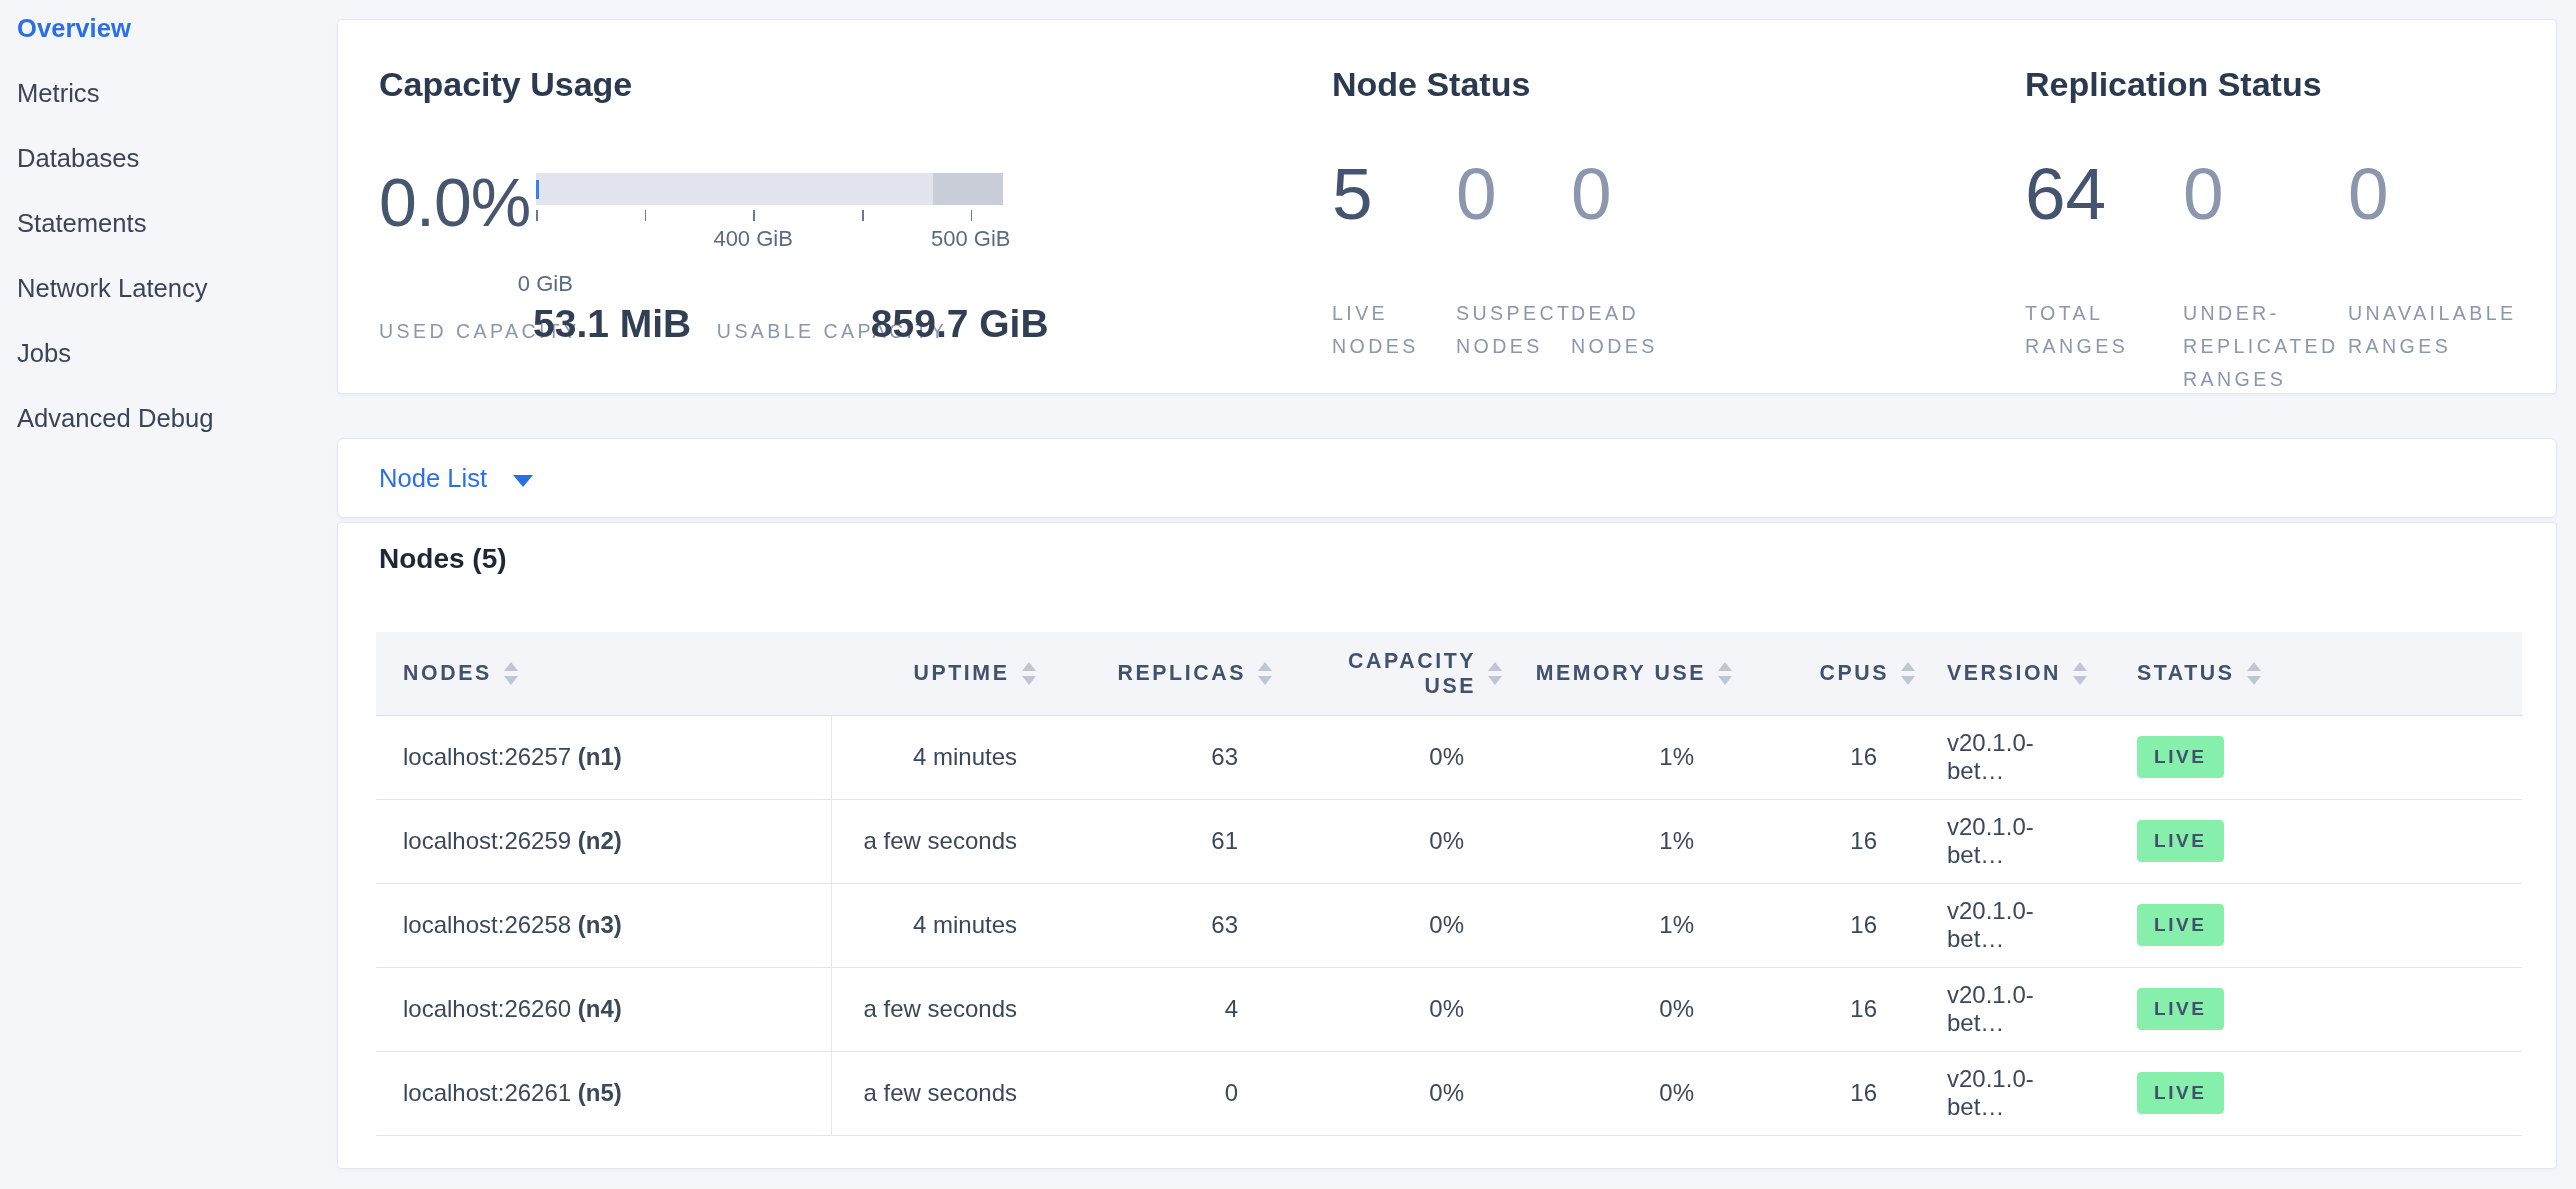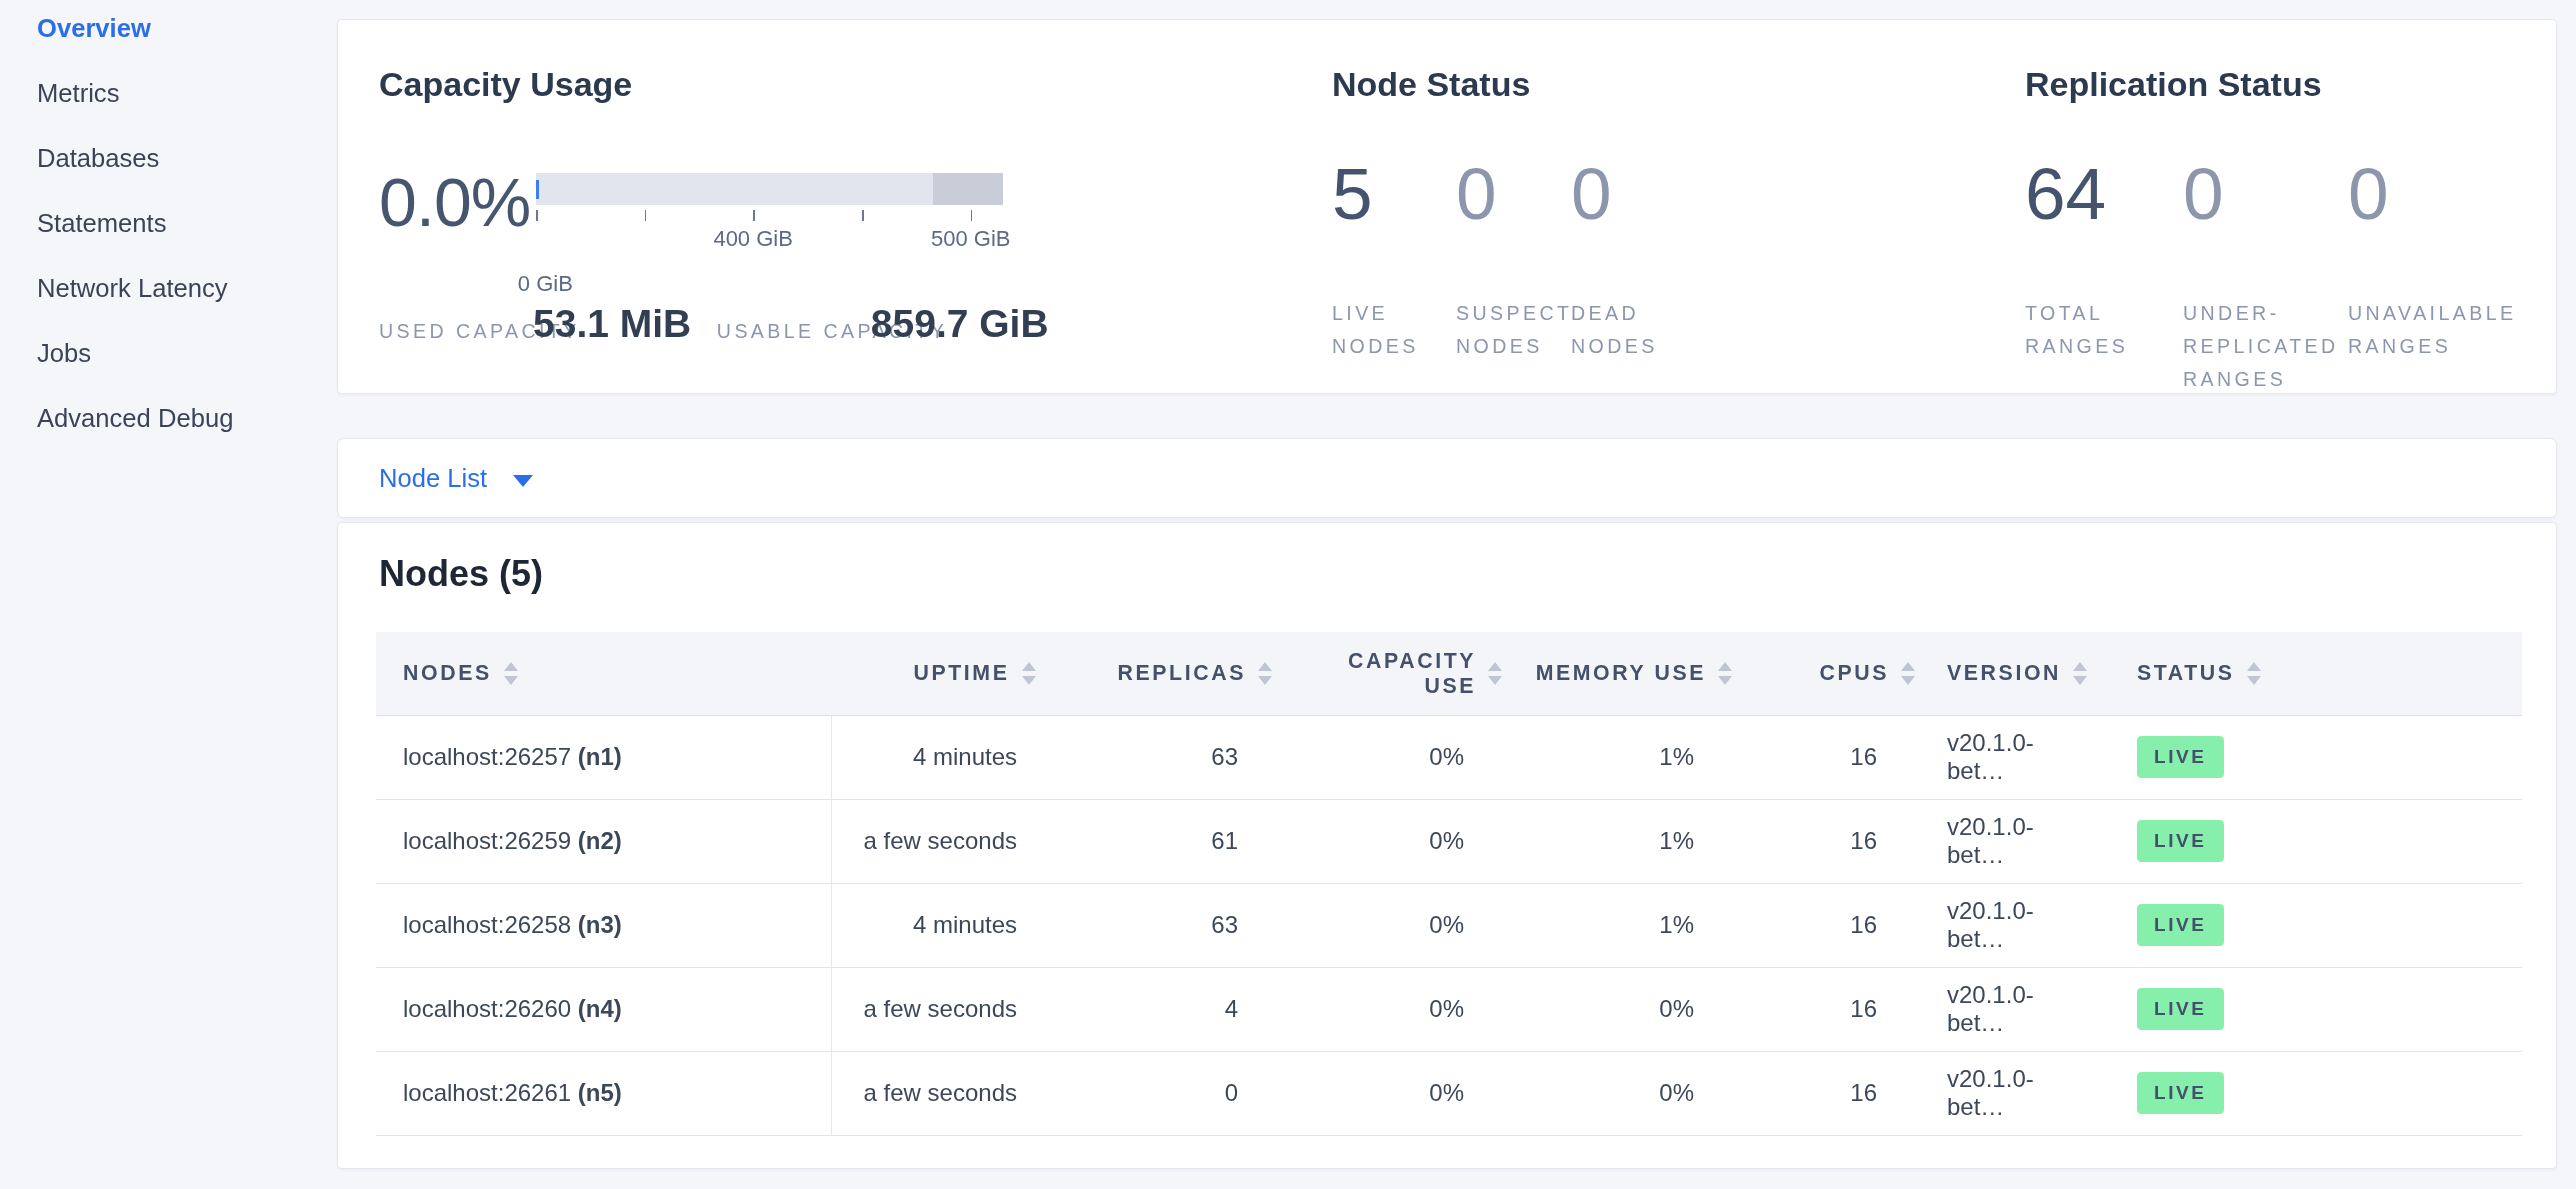--- a/index.html
+++ b/index.html
@@ -9,21 +9,21 @@
     font-family:"Liberation Sans", sans-serif;
     color:#3c4859;
     position:relative;
     overflow:hidden;
   }
 
   
   .sidebar { position:absolute; left:0; top:0; width:337px; padding:13.6px 0 0 17px; }
   .sidebar-item {
     height:65px; font-size:25.6px; color:#3b4457; cursor:pointer;
-    display:block; line-height:29px;margin-left:20px;
+    display:block; line-height:29px;
   }
   .sidebar-item.active { color:#2b6fe8; font-weight:700; }
 
   
   .main { position:absolute; left:337px; top:0; width:2220px; }
   .card {
     background:#ffffff; border:0.9px solid #e3e6ec; border-radius:4.3px;
     box-shadow:0 1.7px 3.4px rgba(60,70,90,0.04);
     position:relative;
   }
@@ -68,21 +68,21 @@
 
   
   .selector-label { font-size:25.6px; color:#2b6fe8; font-weight:500; cursor:pointer; display:flex; align-items:center; }
   .caret-down {
     width:0; height:0; margin-left:25.6px; margin-top:5.1px;
     border-left:10.2px solid transparent; border-right:10.2px solid transparent;
     border-top:12.8px solid #2b6fe8;
   }
 
   
-  .table-title { position:absolute; left:41px; top:30px; font-size:36px; font-weight:600; color:#1f2736; }
+  .table-title { position:absolute; left:41px; top:20px; font-size:28px; font-weight:600; color:#1f2736; }
   table.nodes { position:absolute; left:38px; top:109px; width:2146px; border-collapse:collapse; table-layout:fixed; }
   table.nodes thead th {
     background:#f4f5f8; height:83px; border-bottom:1.7px solid #dadde5;
     font-size:21.3px; font-weight:700; letter-spacing:2.6px; color:#44516b;
     vertical-align:middle;
   }
   th .th-inner { display:flex; align-items:center; }
   th.al-r .th-inner { justify-content:flex-end; }
   th .th-label { text-align:right; }
   th.al-l .th-label { text-align:left; }

